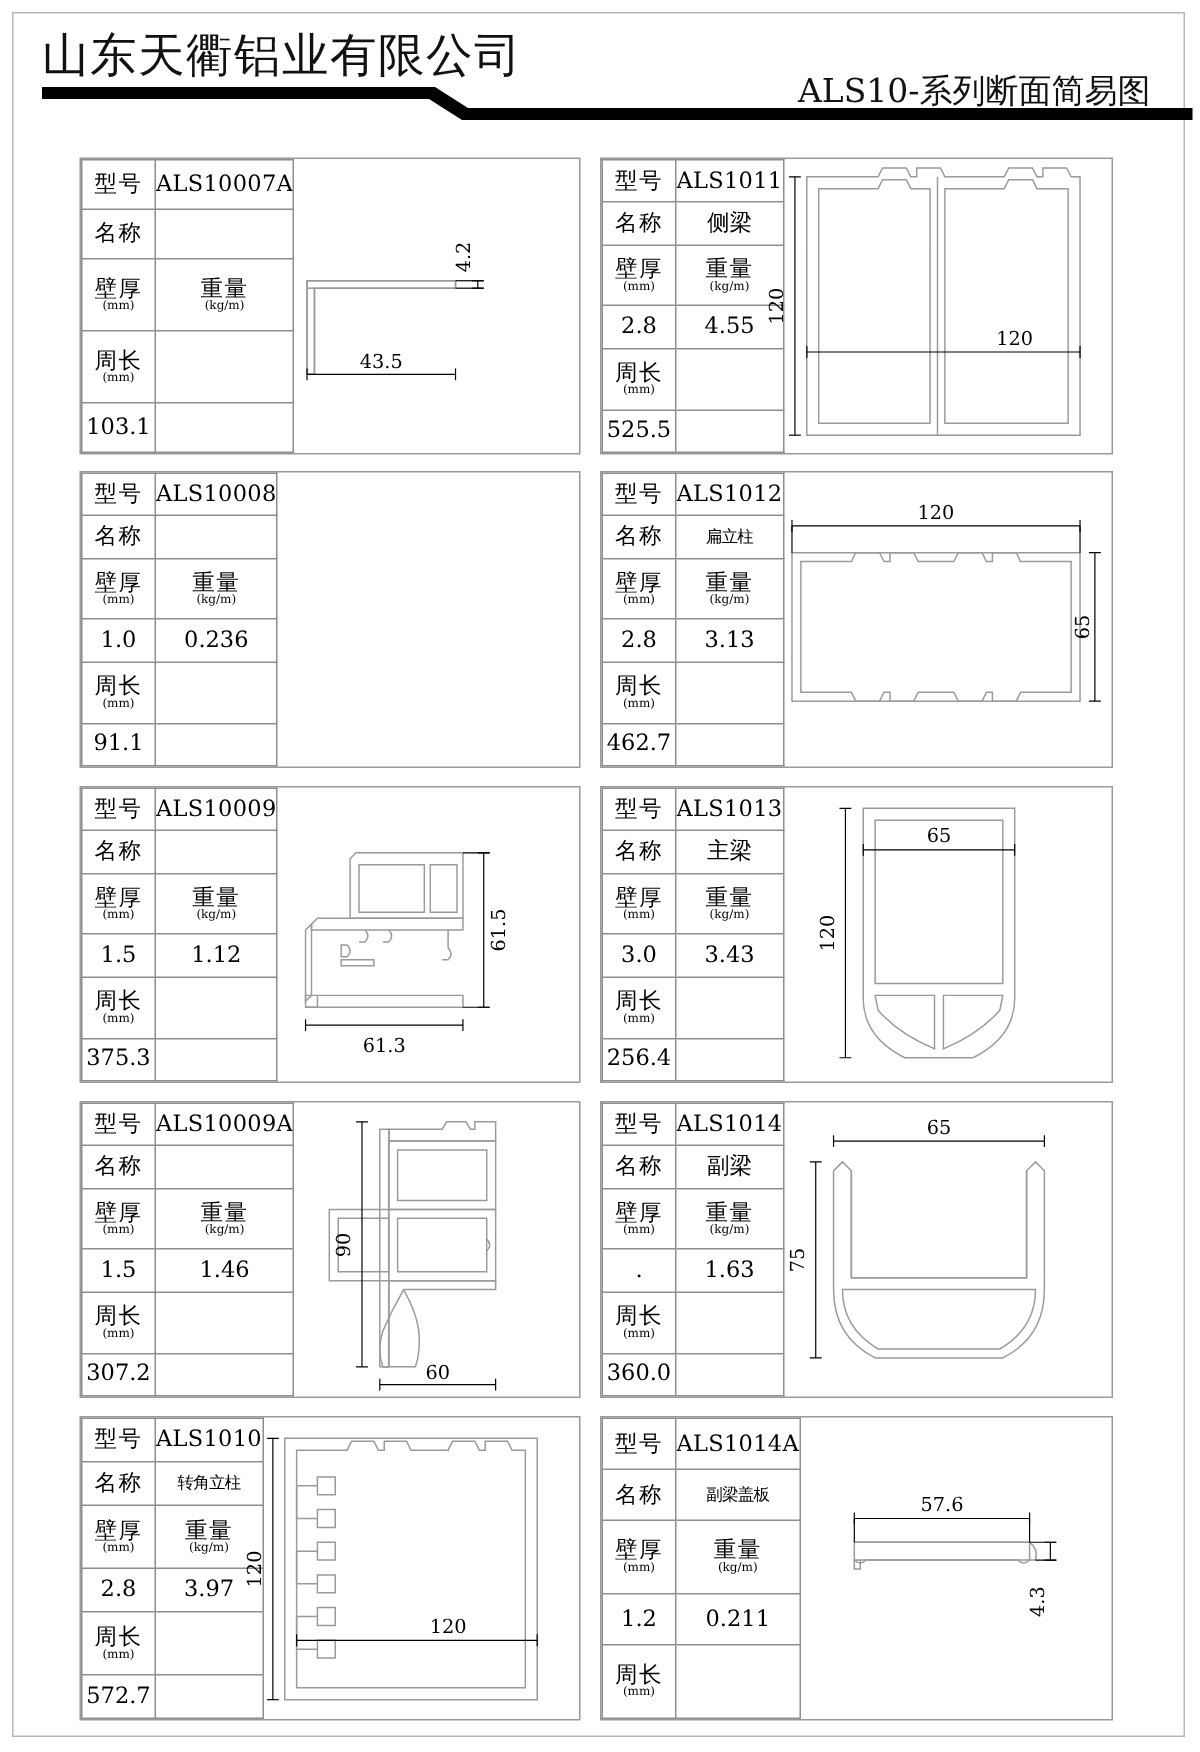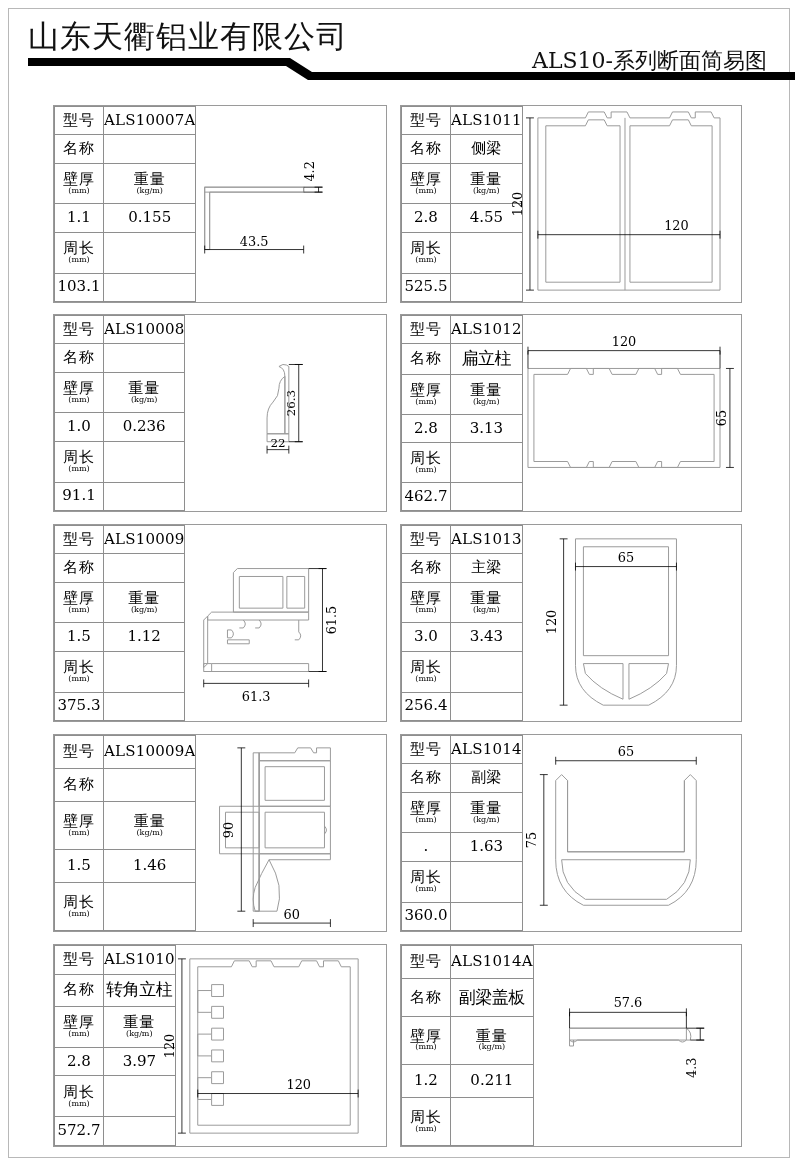--- a/index.html
+++ b/index.html
@@ -67,21 +67,21 @@
     line-height:1.05;
     overflow:hidden;
   }
   .c-label{width:48px;}
   .c-value{width:54px;margin-top:38px;}
   .cn{font-size:14px;letter-spacing:1px;}
   .cn .unit{display:block;font-size:8px;letter-spacing:0;margin-top:-1px;}
   .num{font-size:15px;font-family:"DejaVu Serif", serif;}
   .code{font-size:12.5px;font-family:"Liberation Serif", serif;letter-spacing:.2px;}
   .name-cn{font-size:13px;letter-spacing:0px;}
-  .name-cn.tight{font-size:17px;letter-spacing:-.5px;}
+  .name-cn.tight{font-size:11px;letter-spacing:-.5px;}
 
   .draw{
     position:absolute;top:0;bottom:0;right:0;
   }
   .draw svg{display:block;width:100%;height:100%;}
   .dimtxt{font-family:"DejaVu Serif", serif;font-size:13px;fill:#000;}
   .dimtxt.sm{font-size:12px;}
 </style>
 </head>
 <body>
@@ -105,24 +105,20 @@
         <td class="c-label cn">型号</td>
         <td class="c-value code">ALS10007A</td>
       </tr>
       <tr>
         <td class="c-label cn">名称</td>
         <td class="c-value name-cn"></td>
       </tr>
       <tr>
         <td class="c-label cn"><span>壁厚</span><span class="unit">(mm)</span></td>
         <td class="c-value cn"><span>重量</span><span class="unit">(kg/m)</span></td>
-      </tr>
-      <tr>
-        <td class="c-label num">1.1</td>
-        <td class="c-value num">0.155</td>
       </tr>
       <tr>
         <td class="c-label cn"><span>周长</span><span class="unit">(mm)</span></td>
         <td class="c-value"></td>
       </tr>
       <tr>
         <td class="c-label num">103.1</td>
         <td class="c-value"></td>
       </tr>
     </tbody>
@@ -227,41 +223,20 @@
       <tr>
         <td class="c-label cn"><span>周长</span><span class="unit">(mm)</span></td>
         <td class="c-value"></td>
       </tr>
       <tr>
         <td class="c-label num">91.1</td>
         <td class="c-value"></td>
       </tr>
     </tbody>
       </table>
-    <div class="draw" style="left:106px;">
-      <svg viewBox="0 0 228 198">
-        <g stroke="#9a9a9a" stroke-width="1" fill="none">
-          <path d="M120,52 Q126,54 126,62 L126,120 L130,120 L130,52 Q128,50 124,50 Z"></path>
-          <path d="M126,62 Q120,66 120,74 Q120,82 114,88 Q108,94 108,104 L108,120 L126,120 Z"></path>
-          <path d="M108,120 L130,120 L130,128 L108,128 Z"></path>
-        </g>
-        <g stroke="#000" stroke-width="0.8" fill="none">
-          <line x1="108" y1="136" x2="130" y2="136"></line>
-          <line x1="108" y1="132" x2="108" y2="140"></line>
-          <line x1="130" y1="132" x2="130" y2="140"></line>
-          <line x1="140" y1="50" x2="140" y2="128"></line>
-          <line x1="136" y1="50" x2="144" y2="50"></line>
-          <line x1="136" y1="128" x2="144" y2="128"></line>
-          <line x1="130" y1="50" x2="144" y2="50"></line>
-          <line x1="130" y1="128" x2="144" y2="128"></line>
-        </g>
-        <text class="dimtxt sm" x="119" y="133" text-anchor="middle">22</text>
-        <text class="dimtxt sm" x="136" y="89" text-anchor="middle" transform="rotate(-90 136 89)">26.3</text>
-      </svg>
-    </div>
   </div>
 
   <div class="panel col-r" style="top:220px;height:198px;">
     <table class="spec-table">
       <tbody>
           <tr>
         <td class="c-label cn">型号</td>
         <td class="c-value code">ALS1012</td>
       </tr>
       <tr>
@@ -439,20 +414,24 @@
         <td class="c-value cn"><span>重量</span><span class="unit">(kg/m)</span></td>
       </tr>
       <tr>
         <td class="c-label num">1.5</td>
         <td class="c-value num">1.46</td>
       </tr>
       <tr>
         <td class="c-label cn"><span>周长</span><span class="unit">(mm)</span></td>
         <td class="c-value"></td>
       </tr>
+      <tr>
+        <td class="c-label num">307.2</td>
+        <td class="c-value"></td>
+      </tr>
     </tbody>
       </table>
     <div class="draw" style="left:106px;">
       <svg viewBox="0 0 228 198">
         <g stroke="#9a9a9a" stroke-width="1" fill="none">
           <path d="M100,18 L136,18 L139,13 L152,13 L155,18 L158,18 L158,13 L172,13 L172,26 L100,26 Z"></path>
           <path d="M100,26 L172,26 L172,72 L100,72 Z"></path>
           <path d="M106,32 L166,32 L166,66 L106,66 Z"></path>
           <path d="M60,72 L172,72 L172,120 L60,120 Z"></path>
           <path d="M66,78 L100,78 L100,114 L66,114 Z"></path>

